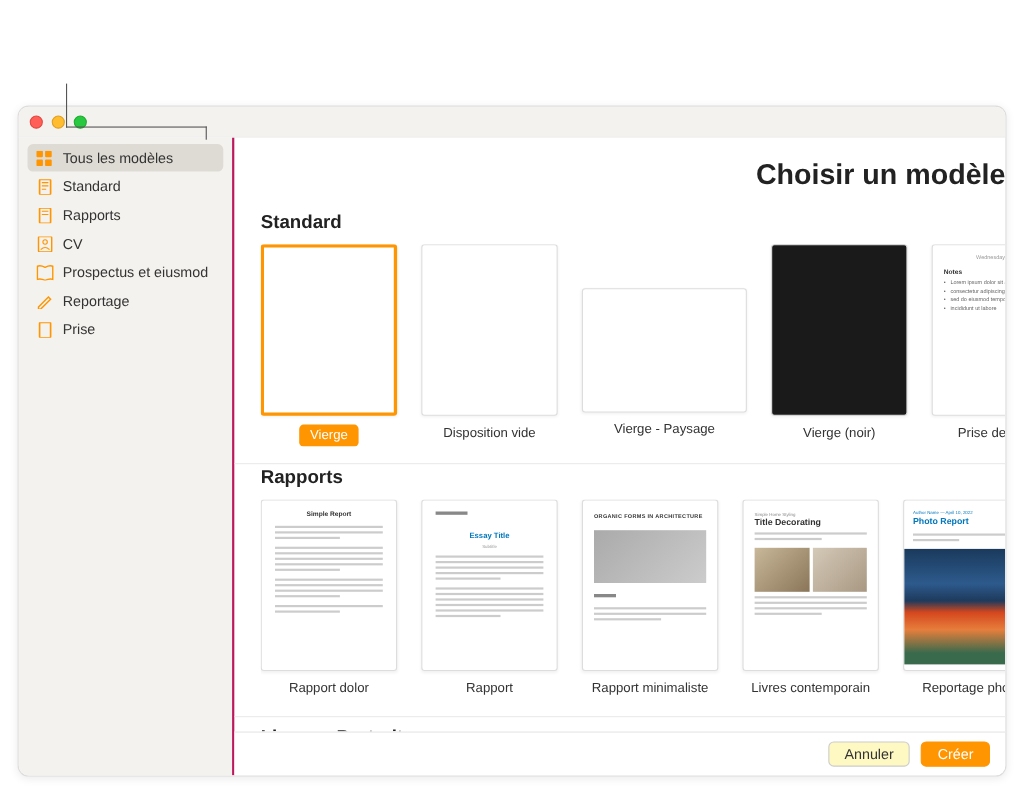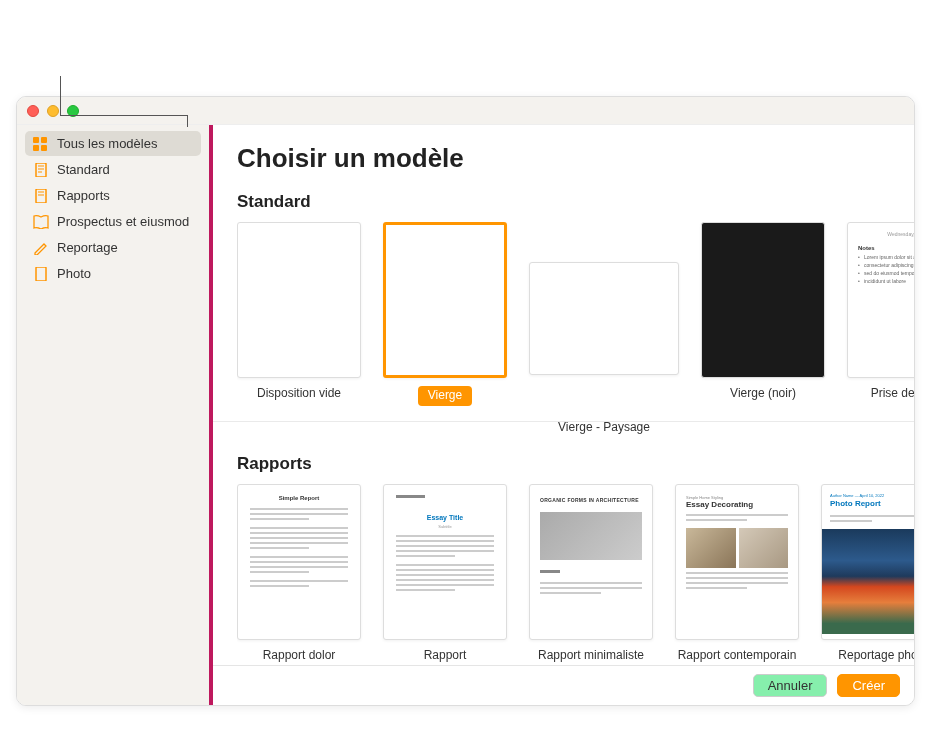--- a/index.html
+++ b/index.html
@@ -54,44 +54,44 @@
       border-bottom: 1px solid #eee;
     }
     .traffic-dot { width: 12px; height: 12px; border-radius: 50%; }
     .dot-red { background: #ff5f57; border: 0.5px solid #e1483f; }
     .dot-yellow { background: #febc2e; border: 0.5px solid #dfa023; }
     .dot-green { background: #28c840; border: 0.5px solid #1dad2c; }
     .body { flex: 1; display: flex; overflow: hidden; }
     .sidebar {
       width: 196px;
       background: #f4f2ee;
-      border-right: 4px solid #be185d;
+      border-right: 2px solid #be185d;
       padding: 6px 8px;
       overflow-y: auto;
     }
     .sidebar-item {
       display: flex;
       align-items: center;
       gap: 8px;
       padding: 5px 8px;
       border-radius: 5px;
       font-size: 13px;
       color: #333;
       cursor: pointer;
       margin-bottom: 1px;
     }
     .sidebar-item.selected { background: #dedbd4; }
     .sb-icon { width: 16px; height: 14px; flex-shrink: 0; }
     .main { flex: 1; display: flex; flex-direction: column; overflow: hidden; position: relative; }
     .main-scroll { flex: 1; overflow: hidden; padding: 18px 0 0 24px; }
-    .page-title { font-size: 26px; font-weight: 700; color: #222; margin-bottom: 18px; }
+    .page-title { font-size: 26px; font-weight: 700; color: #222; margin-bottom: 18px; text-align: right; }
     .section-title { font-size: 17px; font-weight: 700; color: #222; margin: 6px 0 10px 0; }
     .template-row { display: flex; gap: 22px; margin-bottom: 18px; overflow: hidden; }
     .template-item { display: flex; flex-direction: column; align-items: center; width: 124px; flex-shrink: 0; cursor: pointer; }
-    .template-item.wide { width: 150px; gap: 37px; }
+    .template-item.wide { width: 150px; }
     .thumb {
       width: 124px;
       height: 156px;
       background: #fff;
       border: 1px solid #ddd;
       border-radius: 3px;
       box-shadow: 0 1px 3px rgba(0,0,0,0.06);
       overflow: hidden;
       position: relative;
     }
@@ -139,21 +139,21 @@
       gap: 10px;
       padding: 0 14px;
       background: #fff;
     }
     .btn {
       padding: 3px 14px;
       border-radius: 5px;
       font-size: 13px;
       cursor: pointer;
       border: 1px solid #ccc;
-      background: #86efac;
+      background: #fef9c3;
       color: #333;
     }
     .btn.primary {
       background: #ff9500;
       color: #fff;
       border-color: #ff9500;
     }
     .divider-line { position: absolute; left: 0; right: 0; top: 296px; height: 1px; background: #eaeaea; }
   </style>
 </head>
@@ -191,53 +191,61 @@
       <div class="sidebar-item">
         <svg class="sb-icon" viewBox="0 0 16 14">
             <rect x="3" y="0" width="10" height="14" rx="1" fill="none" stroke="#ff9500" stroke-width="1.5"></rect>
             <line x1="5" y1="3" x2="11" y2="3" stroke="#ff9500"></line>
             <line x1="5" y1="6" x2="11" y2="6" stroke="#ff9500"></line>
           </svg>
         <span>Rapports</span>
       </div>
       <div class="sidebar-item">
         <svg class="sb-icon" viewBox="0 0 16 14">
+            <rect x="2" y="0" width="12" height="14" rx="1" fill="none" stroke="#ff9500" stroke-width="1.3"></rect>
+            <circle cx="8" cy="5" r="2" fill="none" stroke="#ff9500"></circle>
+            <path d="M4 12 Q8 8 12 12" fill="none" stroke="#ff9500"></path>
+          </svg>
+        <span>CV</span>
+      </div>
+      <div class="sidebar-item">
+        <svg class="sb-icon" viewBox="0 0 16 14">
             <path d="M1 1 Q4 0 8 2 Q12 0 15 1 V13 Q12 12 8 14 Q4 12 1 13 Z" fill="none" stroke="#ff9500" stroke-width="1.3"></path>
           </svg>
         <span>Prospectus et eiusmod</span>
       </div>
       <div class="sidebar-item">
         <svg class="sb-icon" viewBox="0 0 16 14">
             <path d="M2 12 L11 3 L13 5 L4 14 L2 14 Z" fill="none" stroke="#ff9500" stroke-width="1.3"></path>
           </svg>
         <span>Reportage</span>
       </div>
       <div class="sidebar-item">
         <svg class="sb-icon" viewBox="0 0 16 14">
             <rect x="3" y="0" width="10" height="14" rx="1" fill="none" stroke="#ff9500" stroke-width="1.5"></rect>
           </svg>
-        <span>Photo</span>
+        <span>Prise</span>
       </div>
     </div>
 
     <div class="main">
       <div class="main-scroll">
         <h1 class="page-title">Choisir un modèle</h1>
 
         <h2 class="section-title">Standard</h2>
         <div class="template-row">
 
           <div class="template-item">
+            <div class="thumb selected"></div>
+            <span class="template-label badge">Vierge</span>
+          </div>
+
+          <div class="template-item">
             <div class="thumb"></div>
             <span class="template-label">Disposition vide</span>
-          </div>
-
-          <div class="template-item">
-            <div class="thumb selected"></div>
-            <span class="template-label badge">Vierge</span>
           </div>
 
           <div class="template-item wide">
             <div class="thumb landscape"></div>
             <span class="template-label">Vierge - Paysage</span>
           </div>
 
           <div class="template-item">
             <div class="thumb dark"></div>
             <span class="template-label">Vierge (noir)</span>
@@ -328,37 +336,37 @@
                   <div class="thumb-line short"></div>
               </div>
             </div>
             <span class="template-label">Rapport minimaliste</span>
           </div>
 
           <div class="template-item">
             <div class="thumb">
               <div class="thumb-lines" style="padding:10px 10px 6px">
                 <div style="font-size:4px;color:#888">Simple Home Styling</div>
-                <div class="thumb-heading" style="font-size:8px">Essay Decorating</div>
+                <div class="thumb-heading" style="font-size:8px">Title Decorating</div>
                 <div style="height:2px"></div>
                 <div class="thumb-line"></div>
                   <div class="thumb-line short"></div>
                 <div style="height:4px"></div>
                 <div style="display:flex;gap:3px">
                   <div style="flex:1;height:40px;background:linear-gradient(135deg,#c9b89a,#8a7558)"></div>
                   <div style="flex:1;height:40px;background:linear-gradient(135deg,#d4c9b8,#a89882)"></div>
                 </div>
                 <div style="height:4px"></div>
                 <div class="thumb-line"></div>
                   <div class="thumb-line"></div>
                   <div class="thumb-line"></div>
                   <div class="thumb-line short"></div>
               </div>
             </div>
-            <span class="template-label">Rapport contemporain</span>
+            <span class="template-label">Livres contemporain</span>
           </div>
 
           <div class="template-item">
             <div class="thumb">
               <div style="padding:8px 8px 4px">
                 <div style="font-size:4px;color:#0277bd;margin-bottom:1px">Author Name — April 10, 2022</div>
                 <div class="thumb-heading blue" style="font-size:8px">Photo Report</div>
                 <div style="height:4px"></div>
                 <div class="thumb-line"></div>
                   <div class="thumb-line short" style="width:40%"></div>

